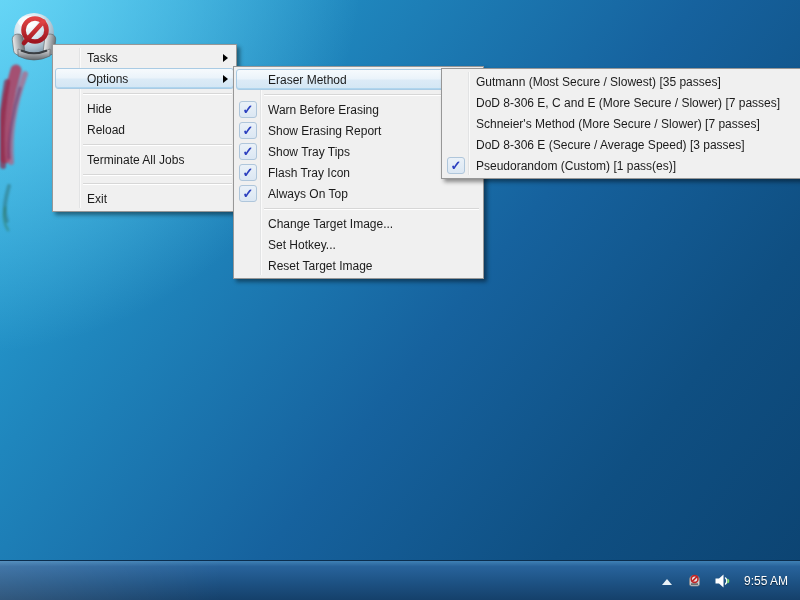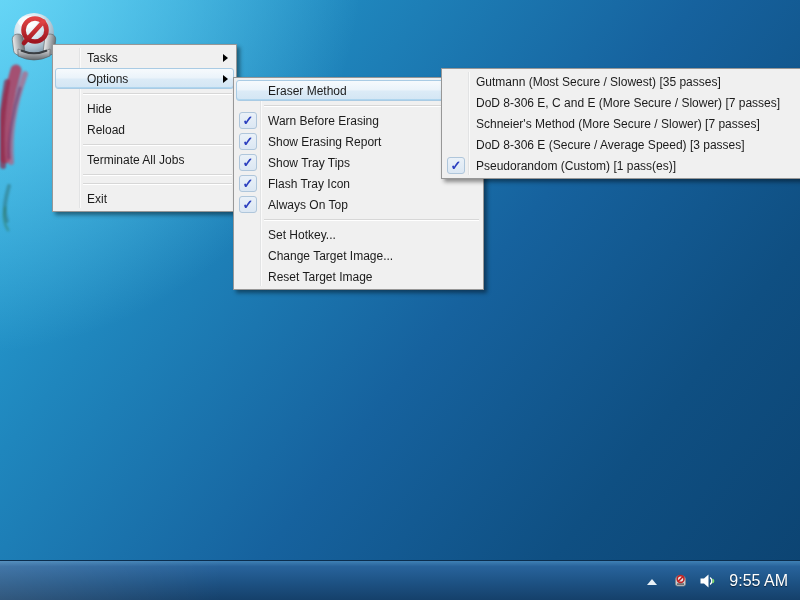--- a/index.html
+++ b/index.html
@@ -50,21 +50,21 @@
     border-top:1px solid #0B2D4D;
     background:
       linear-gradient(to right, rgba(255,255,255,.12), rgba(255,255,255,0) 28%),
       linear-gradient(to bottom,#3F81B5 0%,#28639B 14%,#1D5284 55%,#15406A 100%);
     z-index:40;
   }
   #tray{position:absolute;right:4px;top:0;bottom:0;display:flex;align-items:center;gap:10px;}
   .trayicon{display:flex;align-items:center;justify-content:center;width:18px;height:18px;}
   #hidden-arrow{width:0;height:0;border-left:5px solid transparent;border-right:5px solid transparent;
     border-bottom:6px solid #E9F1F7;margin-top:2px;}
-  #clock{color:#fff;font-size:16px;text-shadow:0 1px 1px rgba(0,0,0,.55);padding:0 8px 0 2px;}
+  #clock{color:#fff;font-size:12px;text-shadow:0 1px 1px rgba(0,0,0,.55);padding:0 8px 0 2px;}
   .z10{z-index:10}.z20{z-index:20}.z30{z-index:30}
 </style>
 </head>
 <body>
 
 <div id="screen">
 
   <svg id="streaks" viewBox="0 0 46 210" xmlns="http://www.w3.org/2000/svg">
     <path d="M16 12 C7 42 2 72 5 100" stroke="#B23B5C" stroke-width="11" fill="none" stroke-linecap="round" opacity="0.85"></path>
     <path d="M25 16 C14 46 9 78 11 104" stroke="#C94E6E" stroke-width="6" fill="none" stroke-linecap="round" opacity="0.6"></path>
@@ -140,21 +140,21 @@
         <div class="sepline"></div>
       </div>
       <div class="sep">
         <div class="sepline"></div>
       </div>
       <div class="mi">
         <span class="lbl">Exit</span>
       </div>
     </div>
 
-  <div class="menu z20" id="menu-options" style="left:233px;top:66px;width:251px;margin-top:11px;">
+  <div class="menu z20" id="menu-options" style="left:233px;top:66px;width:251px;">
     <div class="gutterline"></div>
   <div class="mi hl">
         <span class="lbl">Eraser Method</span>
         <span class="arr"></span>
       </div>
       <div class="sep">
         <div class="sepline"></div>
       </div>
       <div class="mi">
         <span class="chk">✓</span>
@@ -173,24 +173,24 @@
         <span class="lbl">Flash Tray Icon</span>
       </div>
       <div class="mi">
         <span class="chk">✓</span>
         <span class="lbl">Always On Top</span>
       </div>
       <div class="sep">
         <div class="sepline"></div>
       </div>
       <div class="mi">
+        <span class="lbl">Change Target Image...</span>
+      </div>
+      <div class="mi">
         <span class="lbl">Set Hotkey...</span>
-      </div>
-      <div class="mi">
-        <span class="lbl">Change Target Image...</span>
       </div>
       <div class="mi">
         <span class="lbl">Reset Target Image</span>
       </div>
     </div>
 
   <div class="menu z30" id="menu-method" style="left:441px;top:68px;width:360px;">
     <div class="gutterline"></div>
   <div class="mi">
         <span class="lbl">Gutmann (Most Secure / Slowest) [35 passes]</span>

